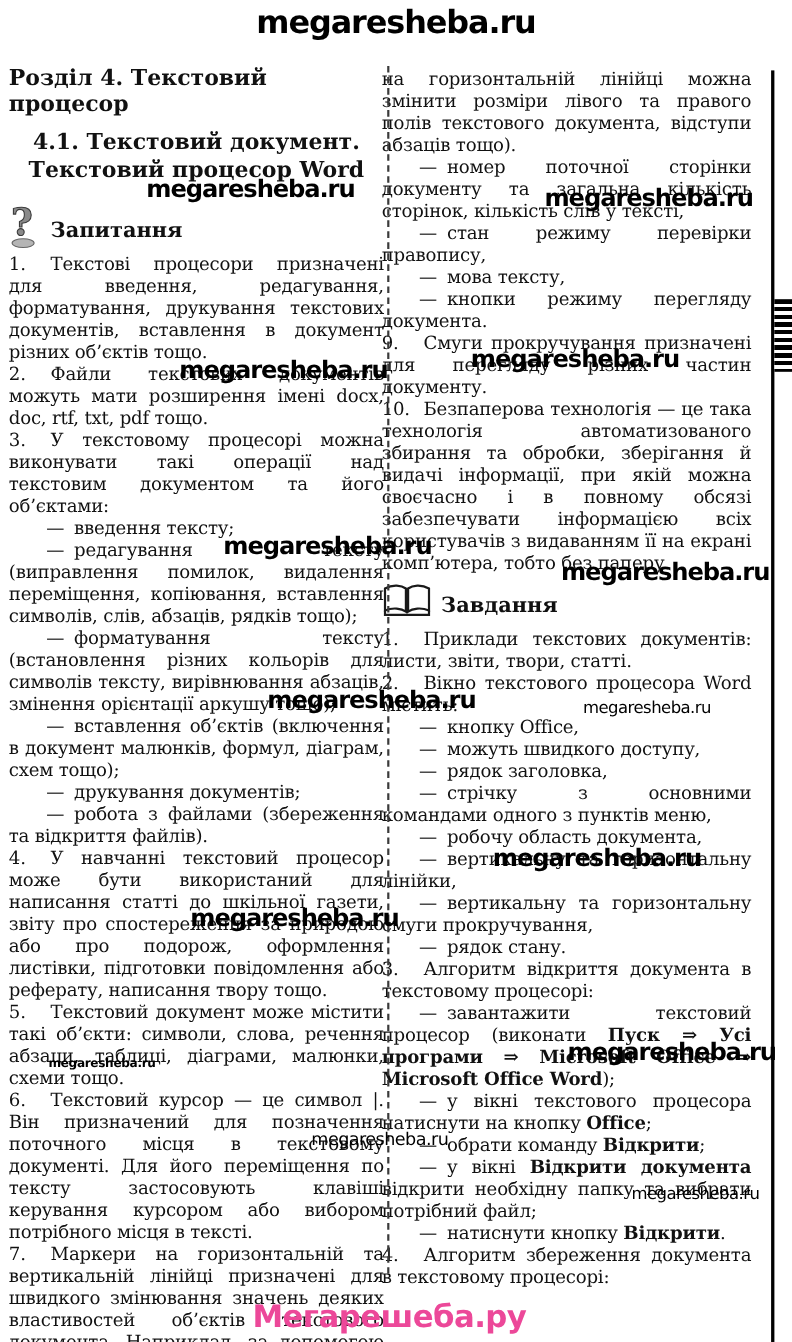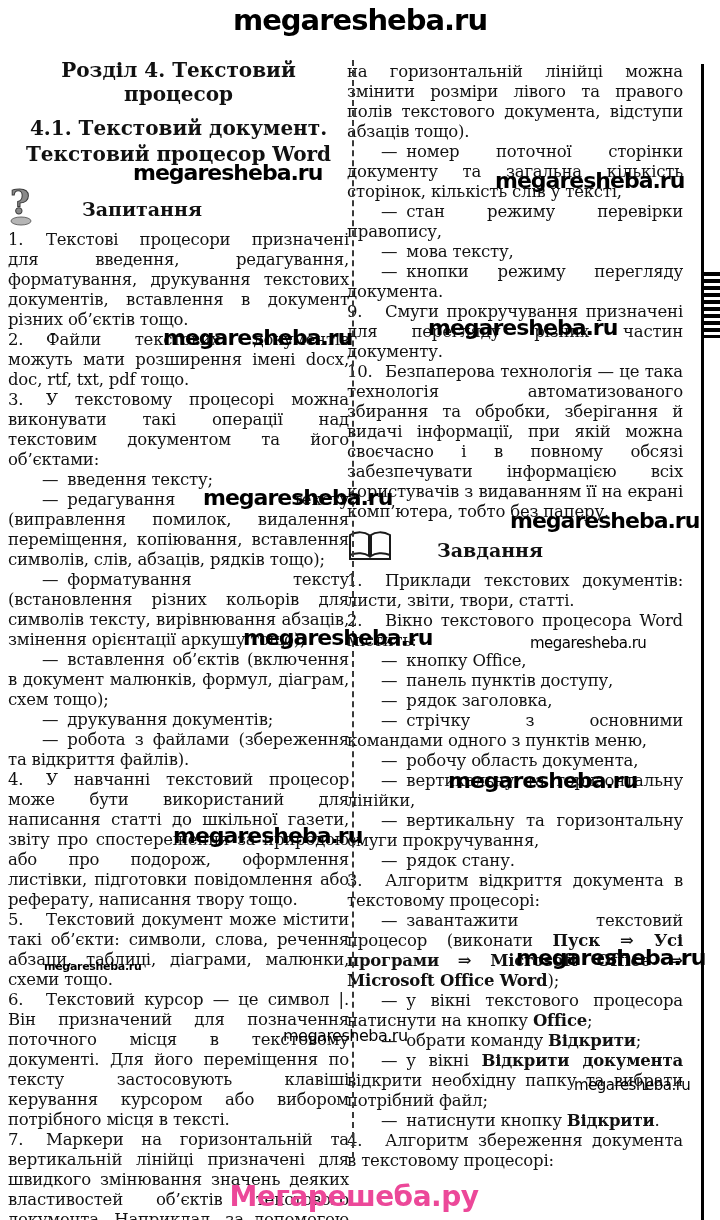--- a/index.html
+++ b/index.html
@@ -15,24 +15,24 @@
   .col{position:absolute;top:58px;}
   .col-left{left:8px;width:341px;}
   .col-right{left:347px;width:336px;padding-top:4px;}
 
   .p{margin:0;text-align:justify;font-size:16.5px;line-height:20px;letter-spacing:-0.2px;}
   .pd{text-indent:34px;}
   .num{display:inline-block;width:38px;text-indent:0;}
   .dg{margin-right:9px;}
   b{font-weight:bold;}
 
-  .h1{font-size:20px;font-weight:bold;text-align:center;margin:0 0 9px;line-height:24px;}
+  .h1{font-size:20px;font-weight:bold;margin:0 0 9px;line-height:24px;}
   .h2{font-size:20px;font-weight:bold;text-align:center;margin:0 0 16px;line-height:26px;}
   .sec{display:flex;align-items:center;gap:8px;margin:2px 0 3px;height:44px;}
-  .sec .ttl{font-weight:bold;font-size:19px;padding-top:8px;margin-left:36px;}
+  .sec .ttl{font-weight:bold;font-size:19px;padding-top:8px;}
 
   .divider{position:absolute;left:352px;top:60px;height:1098px;width:0;border-left:2px dashed #3a3a3a;}
   .edge{position:absolute;left:701px;top:64px;height:1156px;width:3px;background:#000;}
   .stripes{position:absolute;left:704px;top:272px;width:16px;height:66px;
     background:repeating-linear-gradient(to bottom,#000 0 4px,#fff 4px 7px);}
 
   .wm{position:absolute;font-family:"DejaVu Sans",sans-serif;font-weight:bold;font-size:22px;
       letter-spacing:-1px;color:#000;white-space:nowrap;}
   .wm-md{font-weight:normal;font-size:16px;letter-spacing:-0.5px;}
   .wm-sm{font-weight:normal;font-size:15px;letter-spacing:-0.5px;}
@@ -86,21 +86,21 @@
         <path d="M3 6 C10 2 18 3 22 6 L22 27 C18 24 10 23 3 26 Z" fill="#fff" stroke="#1a1a1a" stroke-width="2"></path>
         <path d="M43 6 C36 2 28 3 24 6 L24 27 C28 24 36 23 43 26 Z" fill="#fff" stroke="#1a1a1a" stroke-width="2"></path>
         <line x1="23" y1="6" x2="23" y2="27" stroke="#1a1a1a" stroke-width="2"></line>
         <path d="M3 26 L3 30 L43 30 L43 26" fill="none" stroke="#1a1a1a" stroke-width="2"></path>
       </svg>
       <span class="ttl">Завдання</span>
     </div>
     <p class="p"><span class="num">1.</span><span>Приклади текстових документів: листи, звіти, твори, статті.</span></p>
     <p class="p"><span class="num">2.</span><span>Вікно текстового процесора Word містить:</span></p>
     <p class="p pd"><span class="dg">—</span><span>кнопку Office,</span></p>
-    <p class="p pd"><span class="dg">—</span><span>панель пунктів доступу,</span></p>
+    <p class="p pd"><span class="dg">—</span><span>можуть швидкого доступу,</span></p>
     <p class="p pd"><span class="dg">—</span><span>рядок заголовка,</span></p>
     <p class="p pd"><span class="dg">—</span><span>стрічку з основними командами одного з пунктів меню,</span></p>
     <p class="p pd"><span class="dg">—</span><span>робочу область документа,</span></p>
     <p class="p pd"><span class="dg">—</span><span>вертикальну та горизонтальну лінійки,</span></p>
     <p class="p pd"><span class="dg">—</span><span>вертикальну та горизонтальну смуги прокручування,</span></p>
     <p class="p pd"><span class="dg">—</span><span>рядок стану.</span></p>
     <p class="p"><span class="num">3.</span><span>Алгоритм відкриття документа в текстовому процесорі:</span></p>
     <p class="p pd"><span class="dg">—</span><span>завантажити текстовий процесор (виконати </span><b>Пуск ⇒ Усі програми ⇒ Microsoft Office ⇒ Microsoft Office Word</b><span>);</span></p>
     <p class="p pd"><span class="dg">—</span><span>у вікні текстового процесора натиснути на кнопку </span><b>Office</b><span>;</span></p>
     <p class="p pd"><span class="dg">—</span><span>обрати команду </span><b>Відкрити</b><span>;</span></p>

